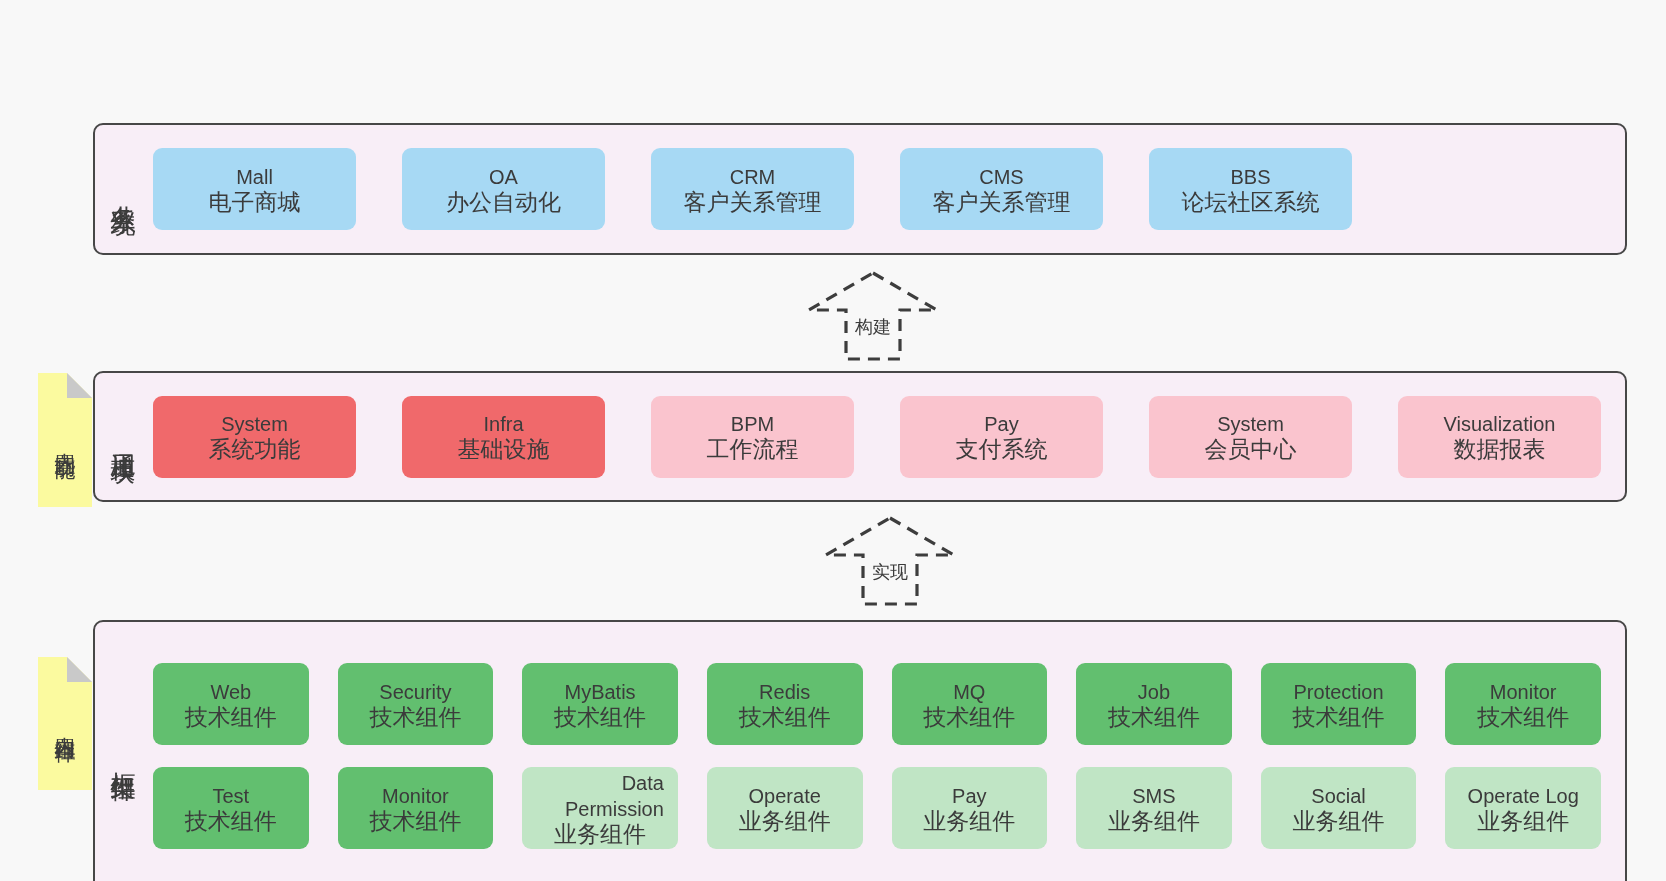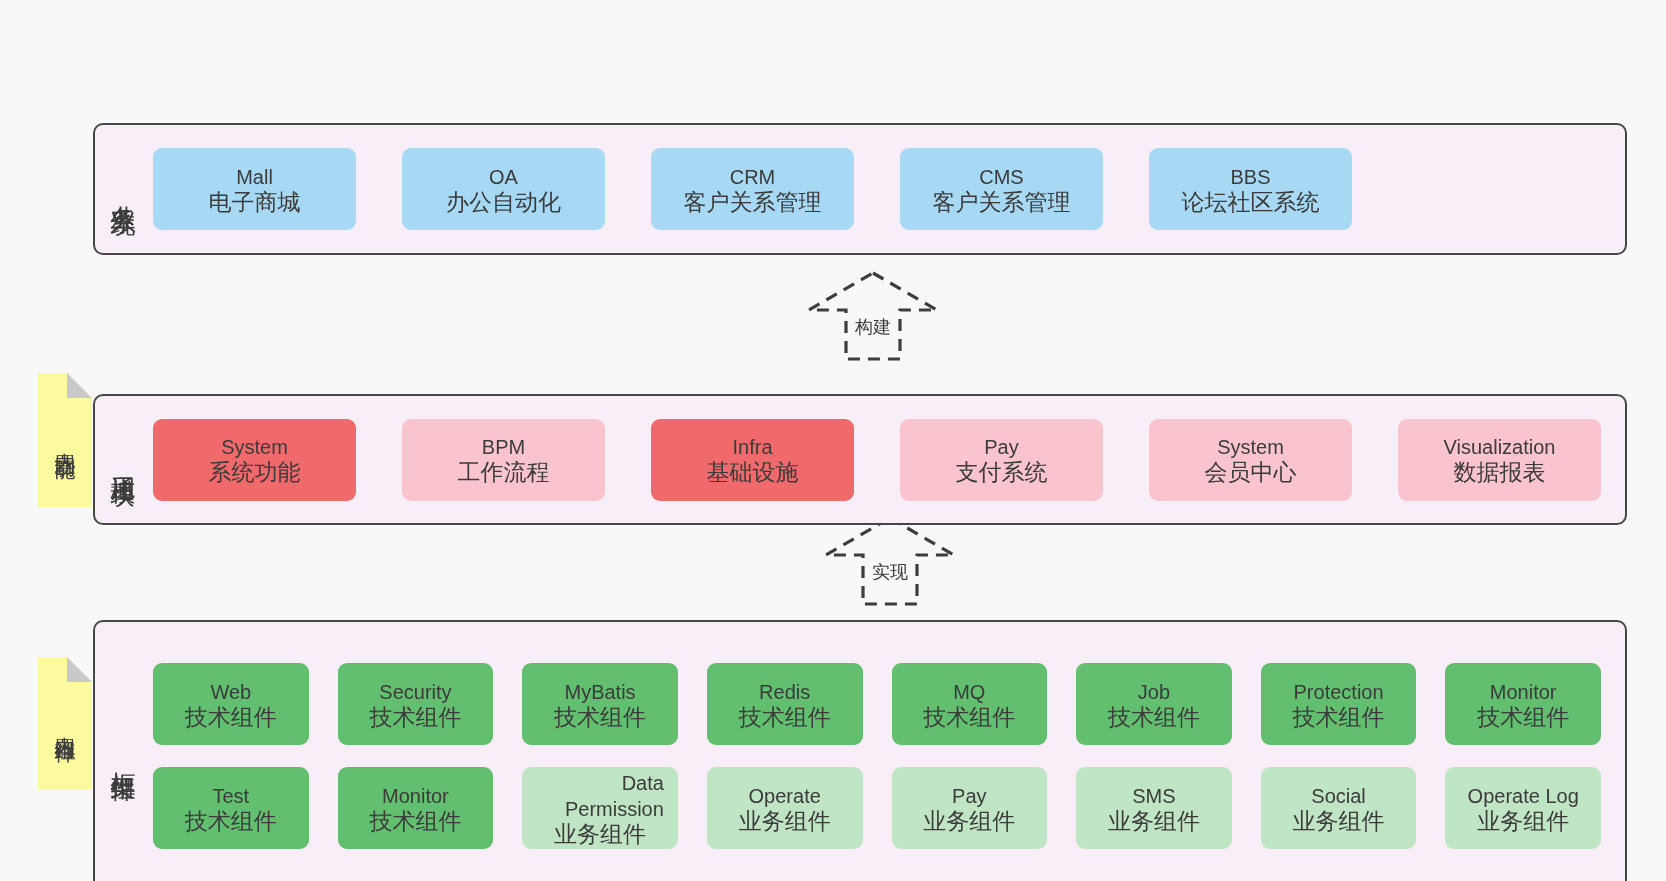--- a/index.html
+++ b/index.html
@@ -9,21 +9,21 @@
     --text:#3b3b3b; --arrow:#3d3d3d;
   }
   html,body{margin:0;padding:0;}
   body{font-family:"Liberation Sans","DejaVu Sans",sans-serif;background:var(--page_bg);}
   .canvas{position:relative;width:1666px;height:881px;background:var(--page_bg);overflow:hidden;}
 
   .panel{position:absolute;left:93px;width:1534px;box-sizing:border-box;
     background:var(--container_bg);border:2px solid var(--container_border);
     border-radius:10px;display:flex;z-index:1;}
   #panel-business{top:123px;height:132px;}
-  #panel-modules{top:394px;height:131px;}
+  #panel-modules{top:371px;height:131px;}
   #panel-components{top:620px;height:272px;}
 
   .panel-label{width:58px;flex:0 0 58px;display:flex;align-items:center;justify-content:center;
     writing-mode:vertical-rl;text-orientation:upright;font-size:25px;letter-spacing:2px;
     color:var(--text);}
 
   .row6{flex:1;display:grid;grid-template-columns:repeat(6,1fr);column-gap:46px;
     align-items:center;padding:0 24px 0 0;}
   .grid8{flex:1;display:grid;grid-template-columns:repeat(8,1fr);column-gap:29px;
     grid-template-rows:82px 82px;row-gap:22px;align-content:center;padding:0 24px 0 0;}
@@ -105,27 +105,27 @@
     <div class="arrow-label">构建</div>
   </div>
 
   <div class="panel" id="panel-modules">
     <div class="panel-label">通用模块</div>
     <div class="row6">
       <div class="box" data-variant="red">
         <div class="box-title">System</div>
         <div class="box-sub">系统功能</div>
       </div>
-      <div class="box" data-variant="pink">
-        <div class="box-title">BPM</div>
-        <div class="box-sub">工作流程</div>
-      </div>
       <div class="box" data-variant="red">
         <div class="box-title">Infra</div>
         <div class="box-sub">基础设施</div>
+      </div>
+      <div class="box" data-variant="pink">
+        <div class="box-title">BPM</div>
+        <div class="box-sub">工作流程</div>
       </div>
       <div class="box" data-variant="pink">
         <div class="box-title">Pay</div>
         <div class="box-sub">支付系统</div>
       </div>
       <div class="box" data-variant="pink">
         <div class="box-title">System</div>
         <div class="box-sub">会员中心</div>
       </div>
       <div class="box" data-variant="pink">

